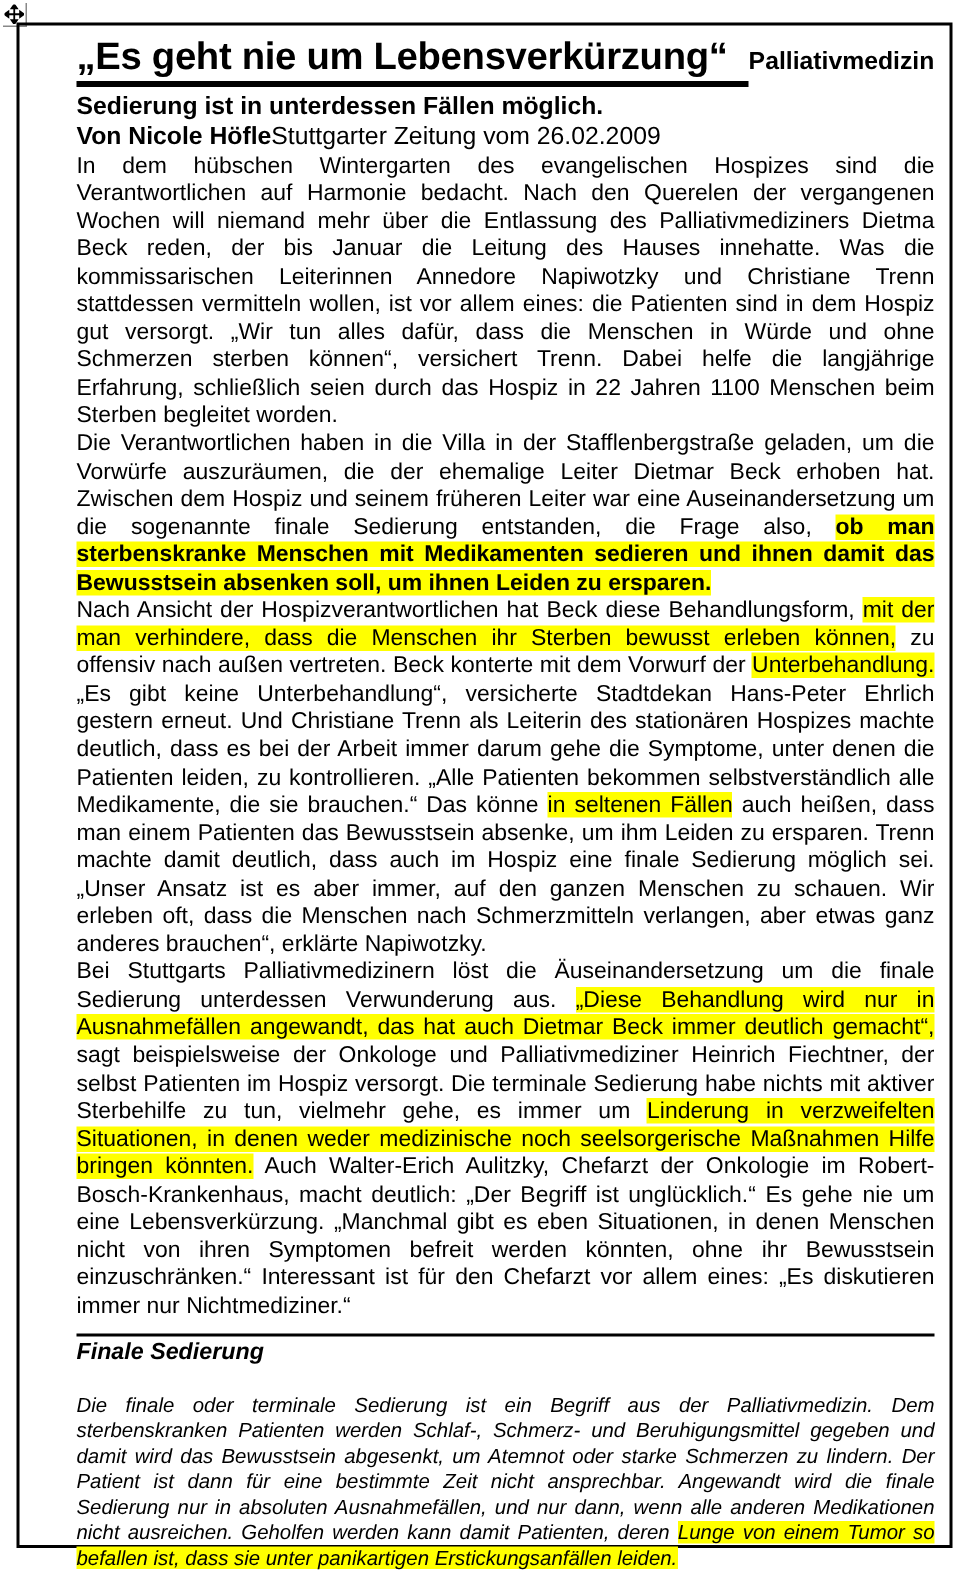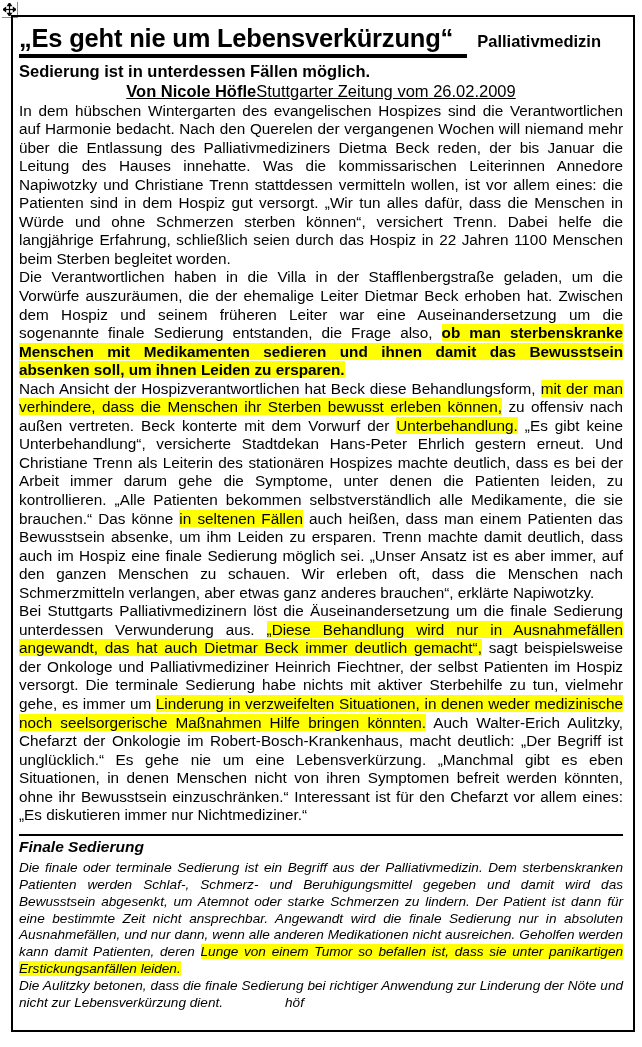--- a/index.html
+++ b/index.html
@@ -14,49 +14,49 @@
   .move-handle{
     position:absolute;left:2px;top:2px;width:15px;height:15px;
     border-right:1px solid #888;border-bottom:1px solid #888;
     display:flex;align-items:center;justify-content:center;
   }
   .frame{
     position:absolute;left:11px;top:15px;
     width:624px;height:1017px;
     box-sizing:border-box;
     border:2px solid #000;
-    padding:7px 10px 4px 6px;
+    padding:7px 10px 4px 38px;
   }
   
   .title-row{display:flex;align-items:baseline;justify-content:space-between;margin-right:22px;}
   .title{
     font-size:25.5px;font-weight:bold;letter-spacing:-0.2px;
     border-bottom:4px solid #000;
     padding-right:14px;padding-bottom:1px;
     white-space:nowrap;
   }
   .kicker{font-size:16.5px;font-weight:bold;white-space:nowrap;}
   .subtitles{margin-top:3px;}
   .subtitle{font-size:16.5px;font-weight:bold;line-height:20.5px;}
-  .byline-row{display:flex;justify-content:center;align-items:baseline;text-decoration:underline;}
+  .byline-row{display:flex;justify-content:flex-start;align-items:baseline;}
   .byline{font-size:16.5px;font-weight:bold;}
   .source{font-size:16.5px;font-weight:normal;}
   
   .article-body{margin-top:1px;}
   .article-body p{
     margin:0;
     font-size:15.3px;
     line-height:18.55px;
     text-align:justify;
   }
   .b{font-weight:bold;margin-top:16px;}
   .hl{background:var(--hl,#ffff00);}
   
   .separator{border:0;border-top:2px solid #000;margin:9px 0 2px 0;}
-  .infobox-heading{font-size:15.5px;font-weight:bold;font-style:italic;margin:1px 0 4px 0;}
+  .infobox-heading{font-size:15.5px;font-weight:bold;font-style:italic;margin:1px 0 18px 0;}
   .infobox-body p{
     margin:0;
     font-size:13.6px;
     line-height:16.9px;
     font-style:italic;
     text-align:justify;
   }
   .tab{margin-left:62px;}
 </style>
 </head>

